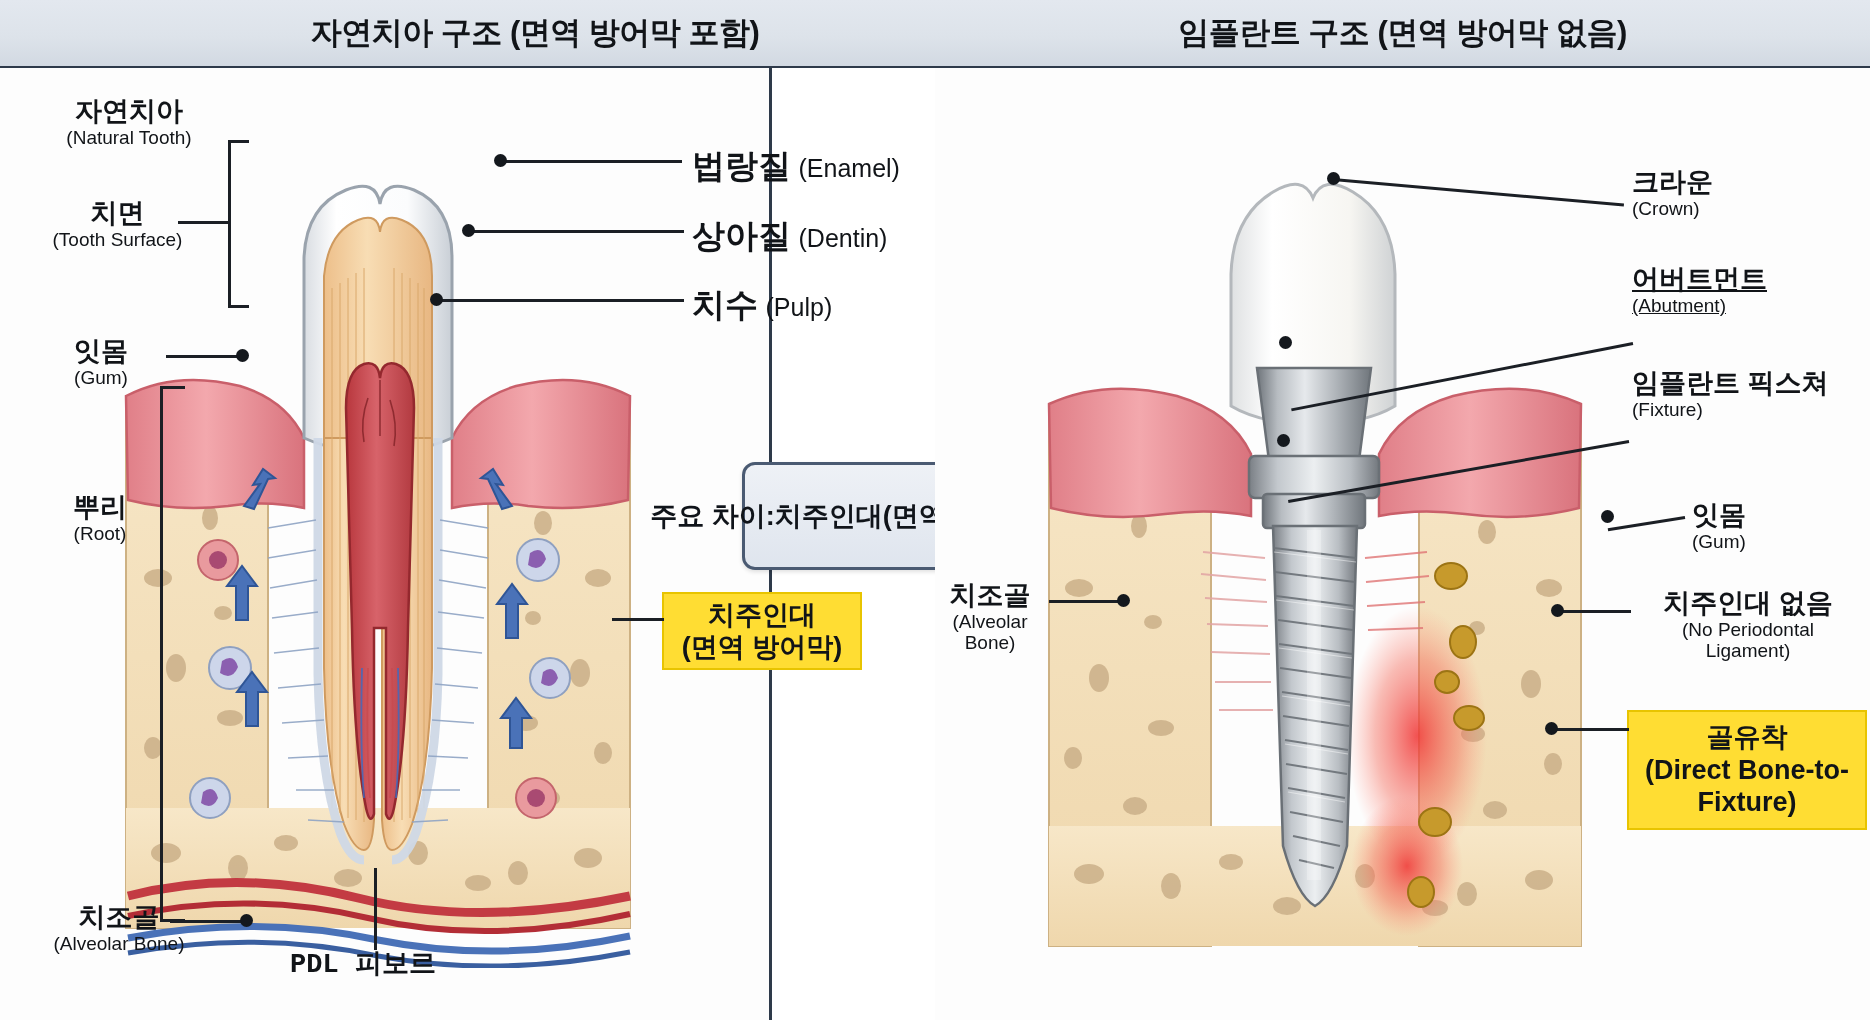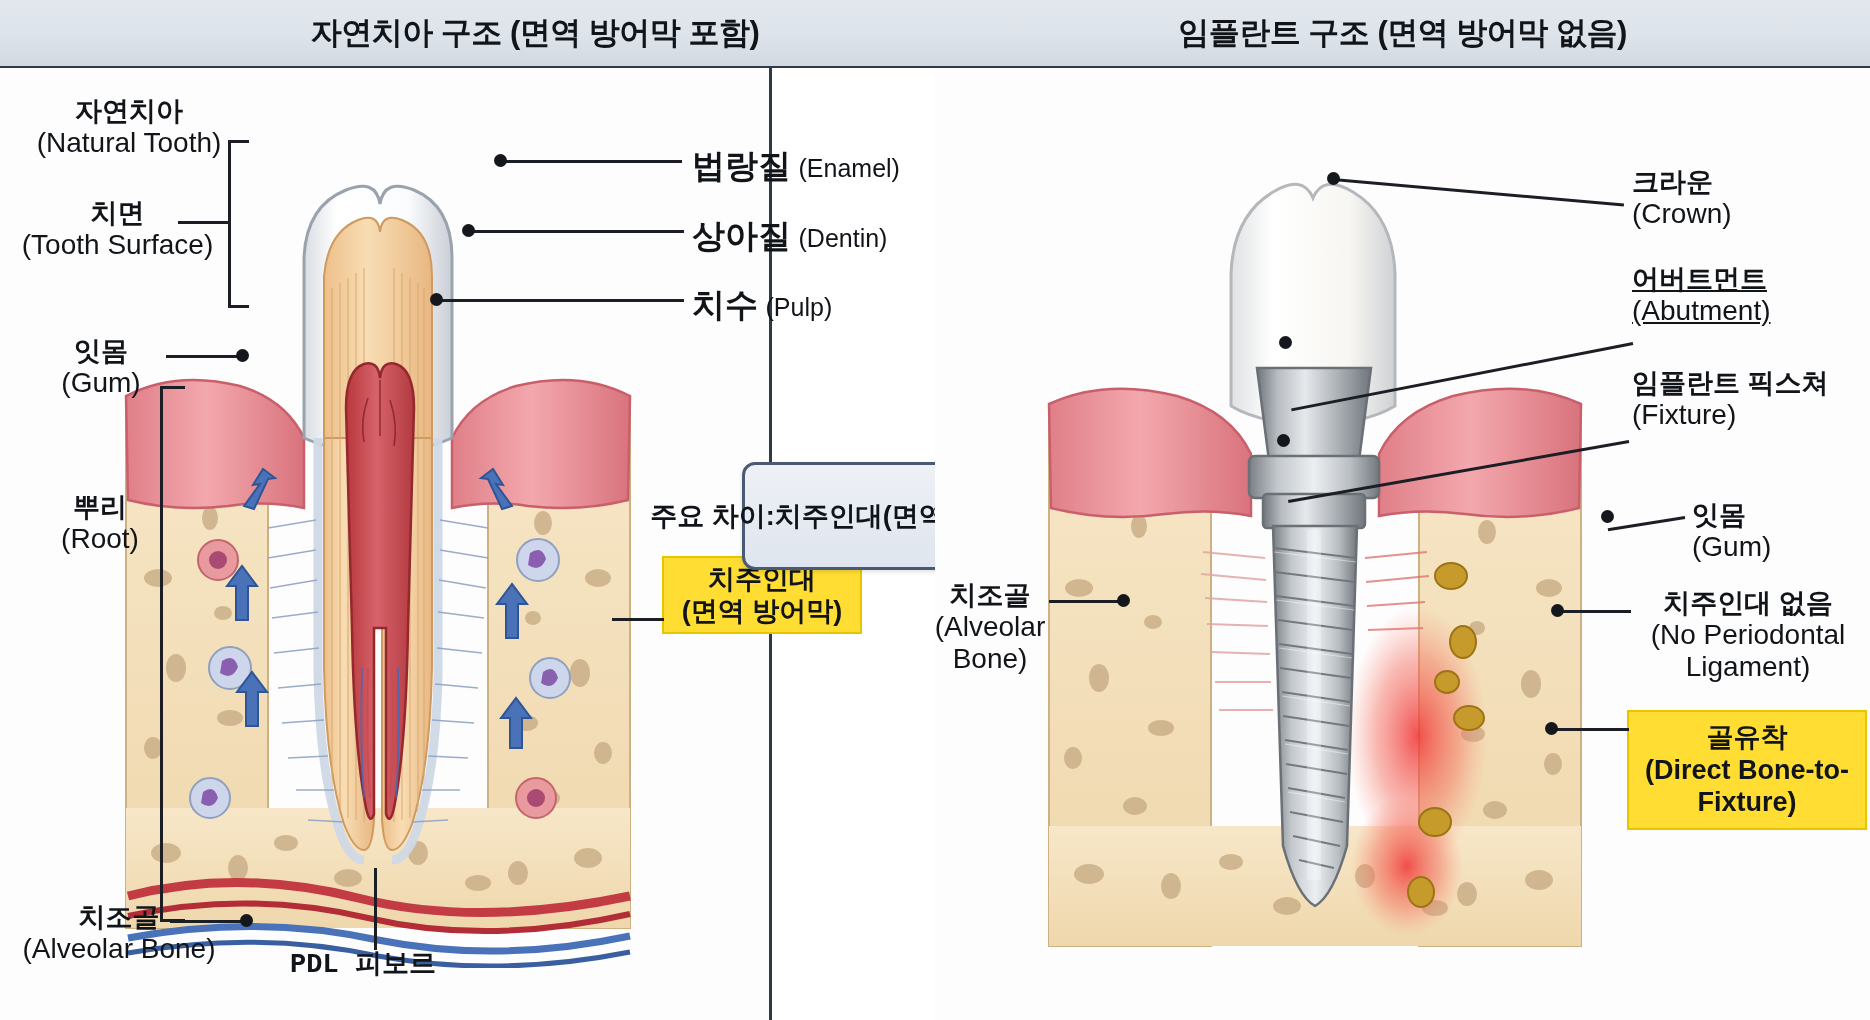--- a/index.html
+++ b/index.html
@@ -34,21 +34,21 @@
   .panel.right{left:935px;width:935px;background:#fdfdfd;}
   .frame-edge{
     position:absolute;left:0;top:68px;width:7px;height:952px;
     background:linear-gradient(90deg,#b9c2cc,#e9edf1);
   }
   .frame-edge.r{left:1863px;background:linear-gradient(270deg,#b9c2cc,#e9edf1);}
 
   
   .lbl{position:absolute;color:#111418;line-height:1.14;}
   .lbl .ko{font-weight:bold;font-size:27px;display:block;white-space:nowrap;}
-  .lbl .en{font-weight:normal;font-size:28px;display:block;white-space:nowrap;}
+  .lbl .en{font-weight:normal;font-size:19px;display:block;white-space:nowrap;}
   .lbl.inline{white-space:nowrap;font-size:27px;}
   .lbl.inline .ko{display:inline;font-size:33px;}
   .lbl.inline .en{display:inline;font-size:25px;}
   .lbl.ctr{text-align:center;}
 
   
   .leader{position:absolute;background:#1b1f25;height:3px;transform-origin:0 50%;}
   .dot{position:absolute;width:13px;height:13px;border-radius:50%;background:#14181d;}
   .bracket{position:absolute;border:3px solid #1b1f25;border-left:none;}
   .vline{position:absolute;width:3px;background:#1b1f25;}
@@ -304,21 +304,21 @@
     <div class="leader" style="left:468px;top:162px;width:216px;"></div>
     <div class="dot" style="left:462px;top:156px;"></div>
 
     <div class="lbl inline" style="left:692px;top:218px;">
       <span class="ko">치수</span>
       <span class="en">(Pulp)</span>
     </div>
     <div class="leader" style="left:438px;top:231px;width:246px;"></div>
     <div class="dot" style="left:430px;top:225px;"></div>
 
-    <div class="hilite" style="left:662px;top:488px;width:200px;height:78px;">
+    <div class="hilite" style="left:662px;top:524px;width:200px;height:78px;">
       <span>치주인대</span>
       <span>(면역 방어막)</span>
     </div>
     <div class="leader" style="left:612px;top:550px;width:52px;"></div>
 
     <div class="lbl ctr" style="left:218px;top:882px;width:290px;font-family:Liberation Mono, monospace;">
       <span class="ko">PDL 피보르</span>
     </div>
     <div class="vline" style="left:374px;top:800px;height:82px;"></div>
   </div>

